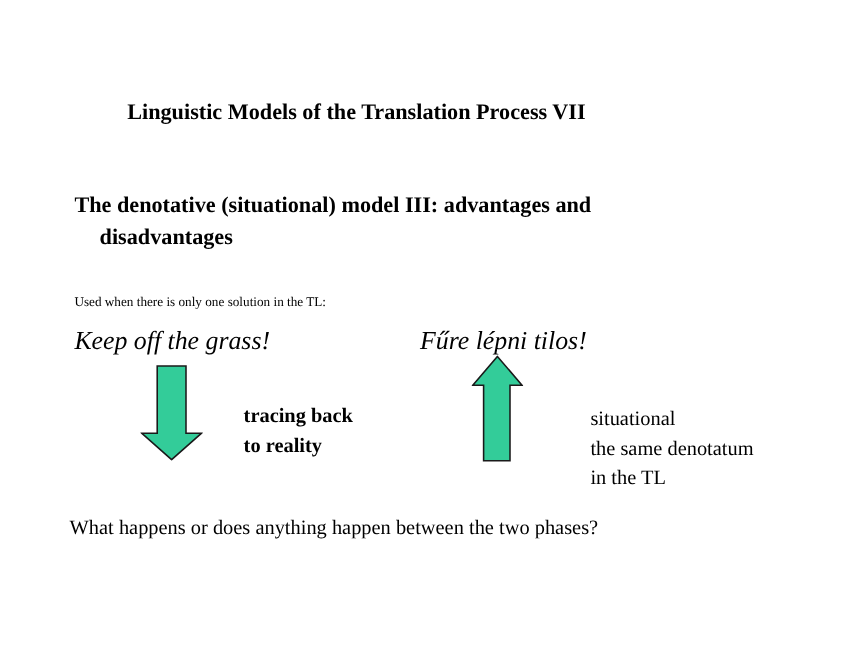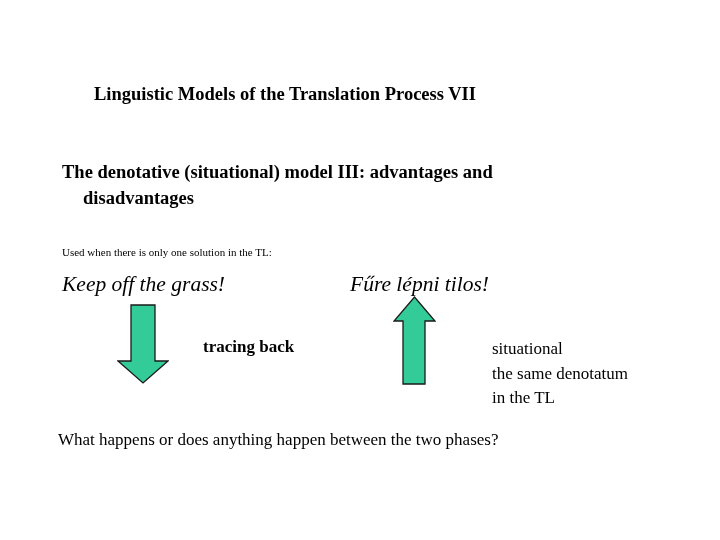--- a/index.html
+++ b/index.html
@@ -7,21 +7,21 @@
     width: 720px; height: 540px;
     background: #ffffff;
     position: relative;
     overflow: hidden;
     font-family: "Liberation Serif", "DejaVu Serif", serif;
     color: #000000;
   }
   .slide { position: absolute; inset: 0; }
 
   .title {
-    position: absolute; left: 94px; top: 84px;
+    position: absolute; left: 106px; top: 84px;
     font-size: 18.5px; font-weight: bold; white-space: nowrap;
   }
   .heading {
     position: absolute; left: 62px; top: 159px;
     font-size: 18.5px; font-weight: bold; line-height: 26px; white-space: nowrap;
   }
   .heading .indent { margin-left: 21px; }
 
   .intro {
     position: absolute; left: 62px; top: 246px;
@@ -73,20 +73,21 @@
   <svg class="arrow-down" viewBox="0 0 52 80" aria-hidden="true">
     <polygon points="14,1 38,1 38,57 51,57 26,79 1,57 14,57" fill="#33CC99"></polygon>
   </svg>
 
   <svg class="arrow-up" viewBox="0 0 43 89" aria-hidden="true">
     <polygon points="21.5,1 42,25 32,25 32,88 10,88 10,25 1,25" fill="#33CC99"></polygon>
   </svg>
 
   <div class="note note-left">
     <div>tracing back</div>
+    <div>to reality</div>
   </div>
 
   <div class="note note-right">
     <div>situational</div>
     <div>the same denotatum</div>
     <div>in the TL</div>
   </div>
 
   <div class="conclusion">
     <div class="c2">What happens or does anything happen between the two phases?</div>

